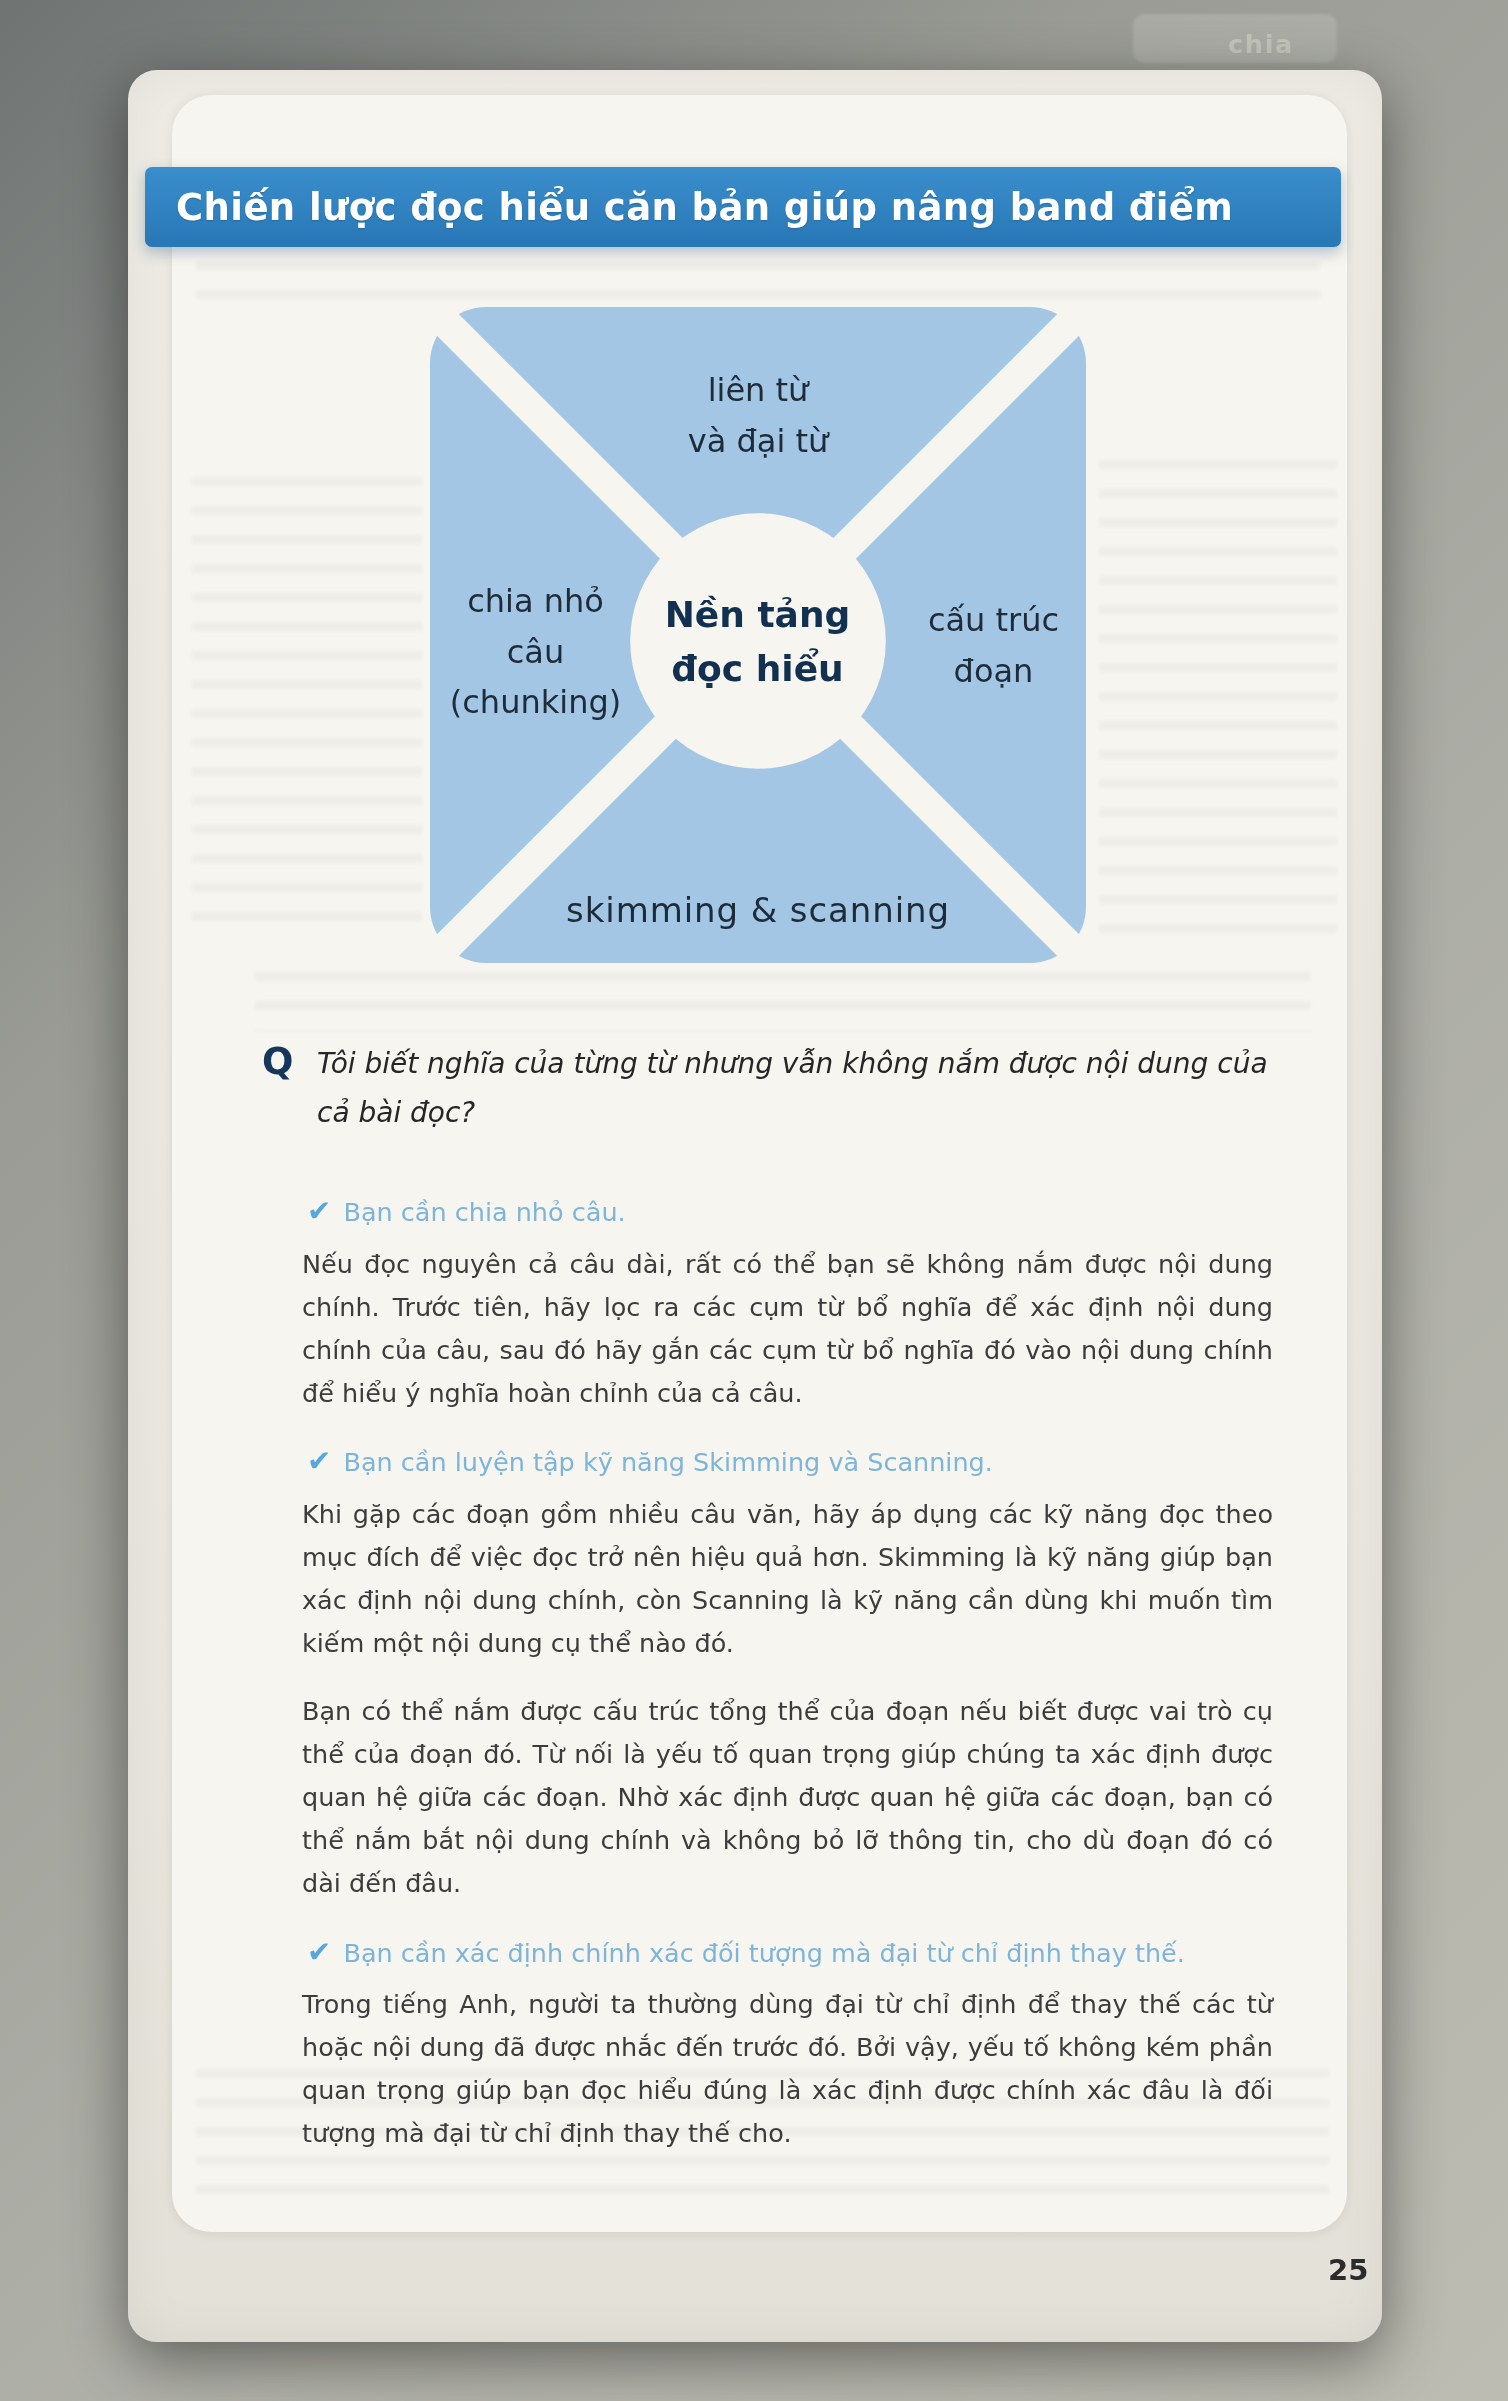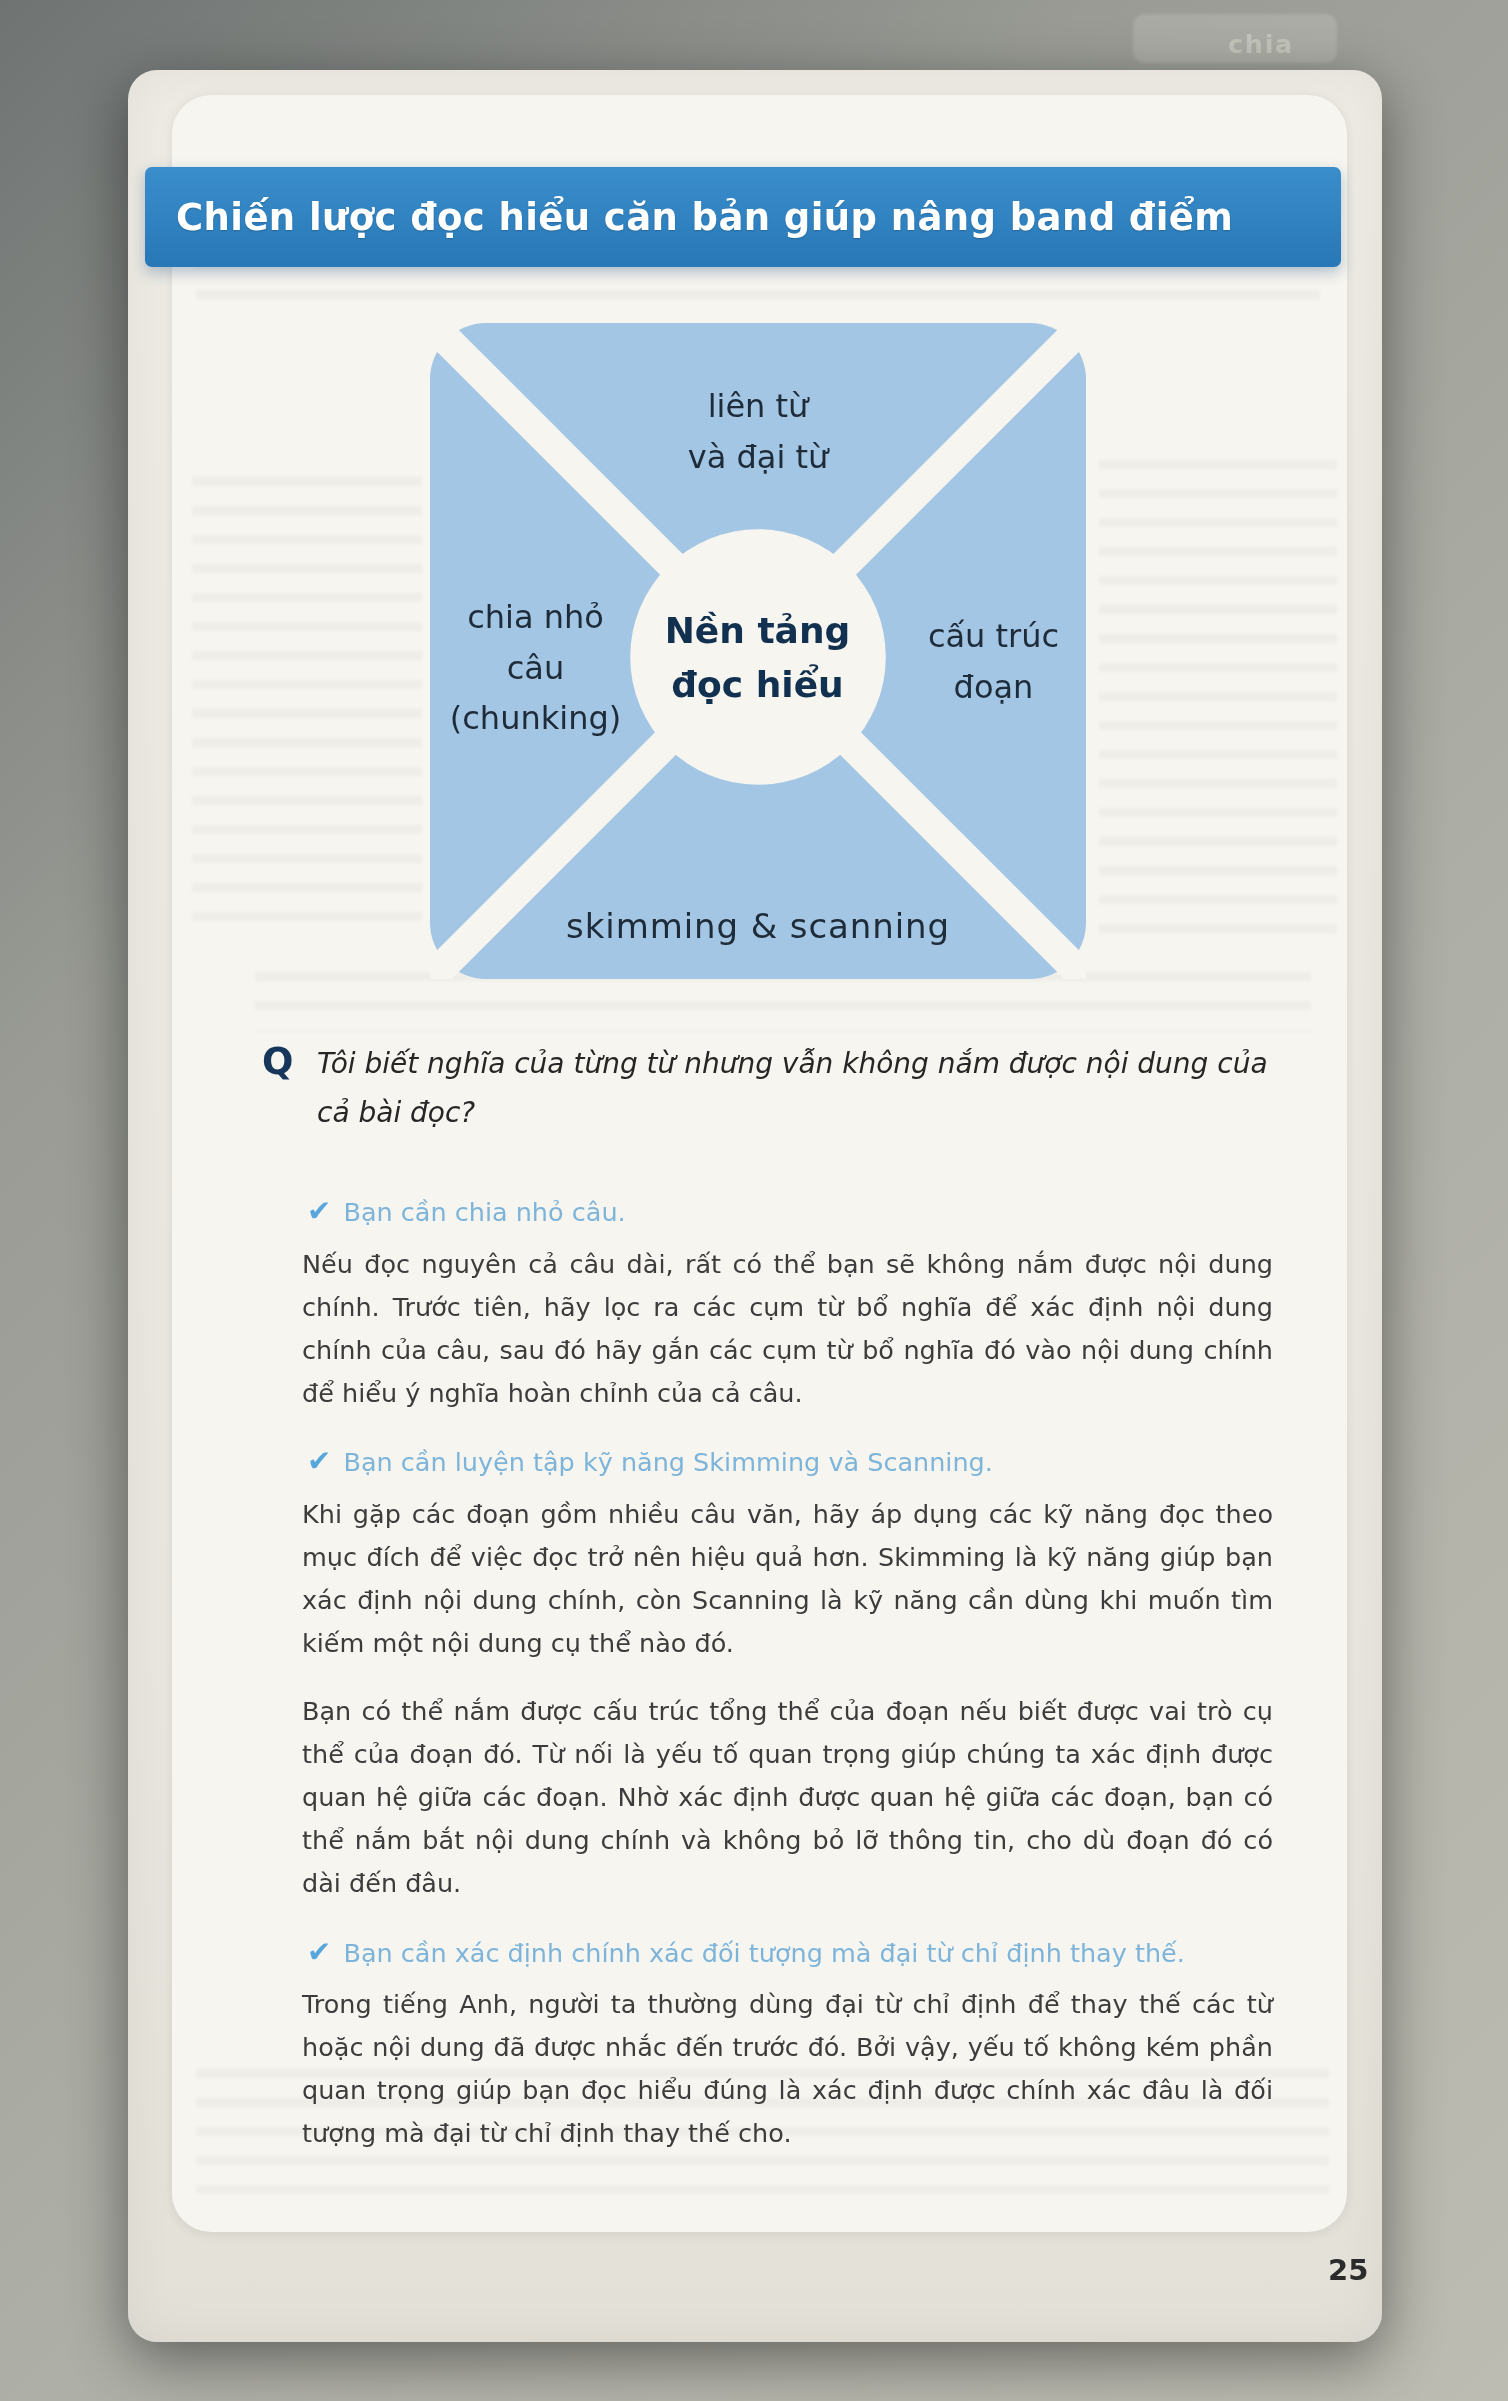--- a/index.html
+++ b/index.html
@@ -36,33 +36,33 @@
     position:absolute;left:1228px;top:29px;
     color:#c3c5bb;font-size:25.5px;font-weight:bold;letter-spacing:1.7px;
     filter:blur(0.5px);
   }
   .ghost-tab{
     position:absolute;left:1133px;top:13.6px;width:204px;height:49px;
     background:rgba(225,224,217,.22);border-radius:12px;filter:blur(1.7px);
   }
   
   .banner{
-    position:absolute;left:145px;top:167px;width:1196px;height:100px;
+    position:absolute;left:145px;top:167px;width:1196px;height:80px;
     background:linear-gradient(180deg,#3a8ecb,#2877b6);
     border-radius:6.8px;
     box-shadow:0 5.1px 13.6px rgba(25,75,125,.30);
     display:flex;align-items:center;
   }
   .banner-title{
     color:#ffffff;font-size:37px;font-weight:bold;
     padding-left:31px;letter-spacing:0.4px;
     text-shadow:0 0.9px 1.7px rgba(0,0,0,.18);
   }
   
-  .diagram{position:absolute;left:430px;top:323px;width:656px;height:840px;}
+  .diagram{position:absolute;left:430px;top:307px;width:656px;height:840px;}
   .dlabel{
     position:absolute;text-align:center;white-space:pre-line;
     color:#1e2b38;font-size:32px;line-height:1.58;
   }
   .dlabel-top{left:0;top:58px;width:656px;}
   .dlabel-left{left:-22px;top:269px;width:255px;}
   .dlabel-right{left:436px;top:288px;width:255px;}
   .dlabel-bottom{left:0;top:577px;width:656px;font-size:34px;letter-spacing:0.9px;}
   .dlabel-center{
     left:200px;top:281px;width:255px;

